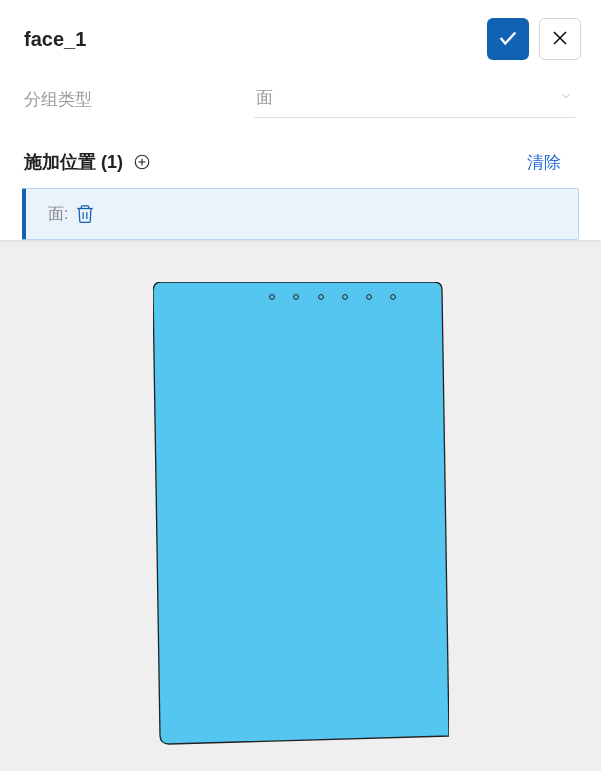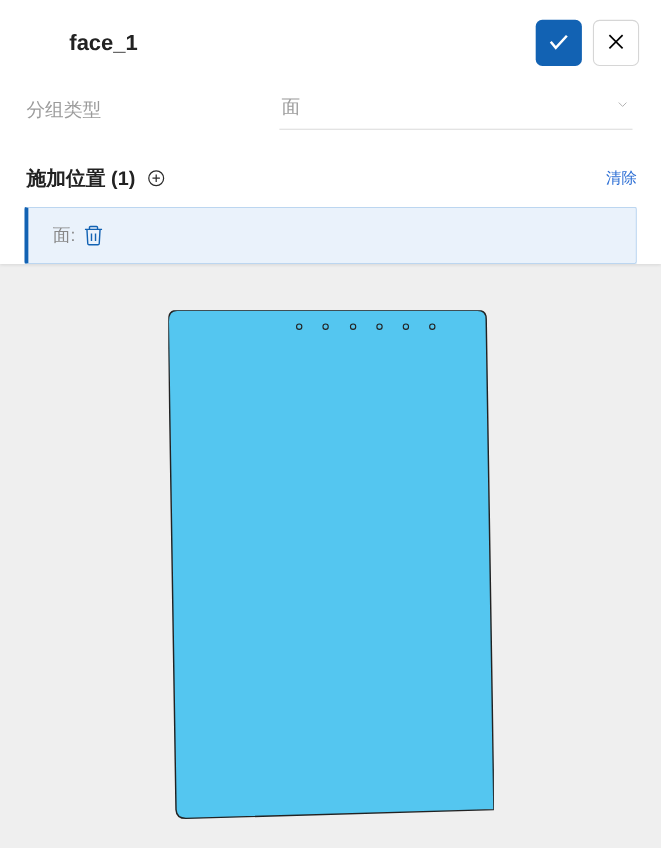--- a/index.html
+++ b/index.html
@@ -13,21 +13,20 @@
     }
     .panel {
       background: #fff;
       box-shadow: 0 1px 3px rgba(0,0,0,0.1);
       padding: 0;
     }
     .header {
       display: flex;
       align-items: center;
       padding: 18px 20px 14px 24px;
-      margin-left: 39px;
     }
     .title {
       font-size: 20px;
       font-weight: 700;
       color: #222;
       flex: 1;
     }
     .confirm-button {
       width: 42px;
       height: 42px;
@@ -74,36 +73,36 @@
     }
     .field-select-value {
       flex: 1;
       font-size: 17px;
       color: #9b9b9b;
     }
     .chevron svg { width: 14px; height: 14px; stroke: #b0b0b0; stroke-width: 1.5; fill: none; }
     .section-header {
       display: flex;
       align-items: center;
-      padding: 22px 22px 14px 24px;
+      padding: 22px 40px 14px 24px;
     }
     .section-title {
       font-size: 18px;
       font-weight: 700;
       color: #222;
     }
     .add-icon {
       margin-left: 10px;
       display: inline-flex;
       cursor: pointer;
     }
     .add-icon svg { width: 18px; height: 18px; stroke: #2b2b2b; stroke-width: 1.5; fill: none; }
     .clear-link {
       margin-left: auto;
-      font-size: 14px;
+      font-size: 17px;
       color: #2a6dd4;
       cursor: pointer;
     }
     .item-row {
       margin: 0 22px 18px 22px;
       display: flex;
       align-items: center;
       background: #eaf2fb;
       border: 1px solid #bcd6f0;
       border-left: 4px solid #1262b3;

